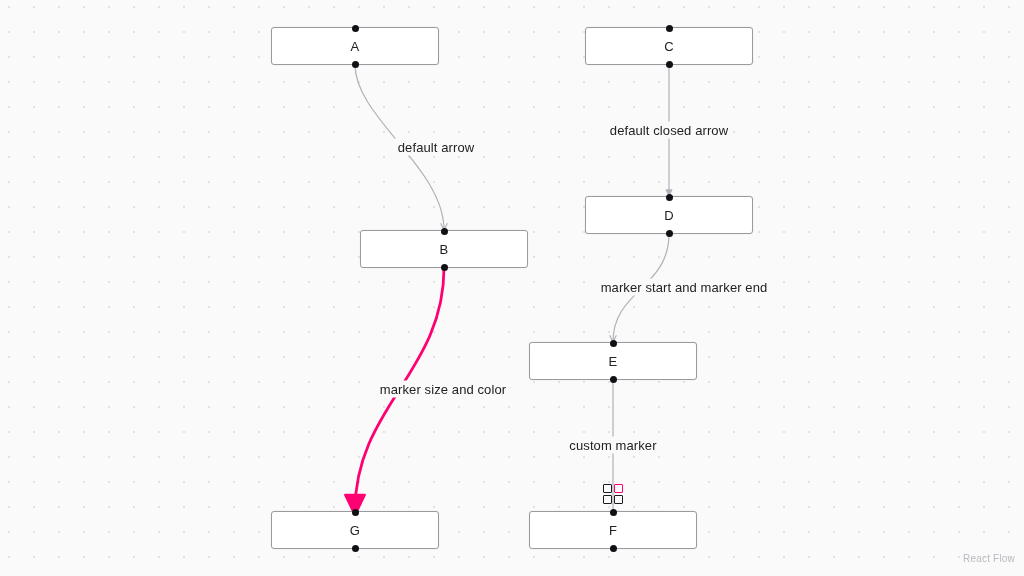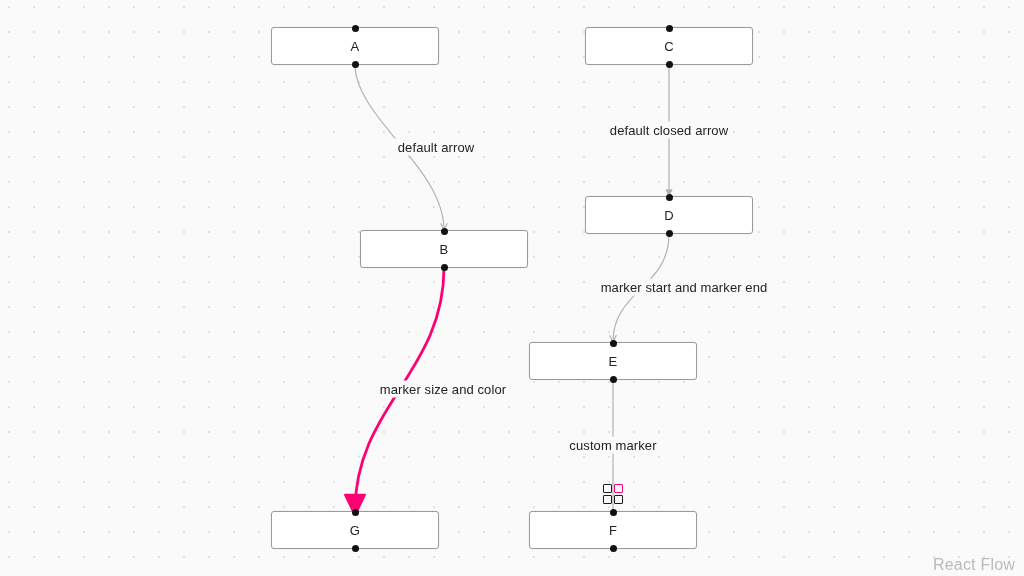--- a/index.html
+++ b/index.html
@@ -61,22 +61,22 @@
   }
   .cm-sq{
     box-sizing:border-box;
     border:1.6px solid #1a1a1f;
     background:#fafafa;
     border-radius:1px;
   }
   .cm-sq.accent{border-color:#ff0072;}
   #attribution{
     position:absolute;
-    right:9px;bottom:2px;
-    font-size:16px;
+    right:9px;bottom:12px;
+    font-size:10px;
     color:#b9b9c0;
     letter-spacing:.2px;
   }
 </style>
 </head>
 <body>
 
 <div id="canvas">
 
   <svg id="edge-layer" viewBox="0 0 1024 576" width="1024" height="576">

